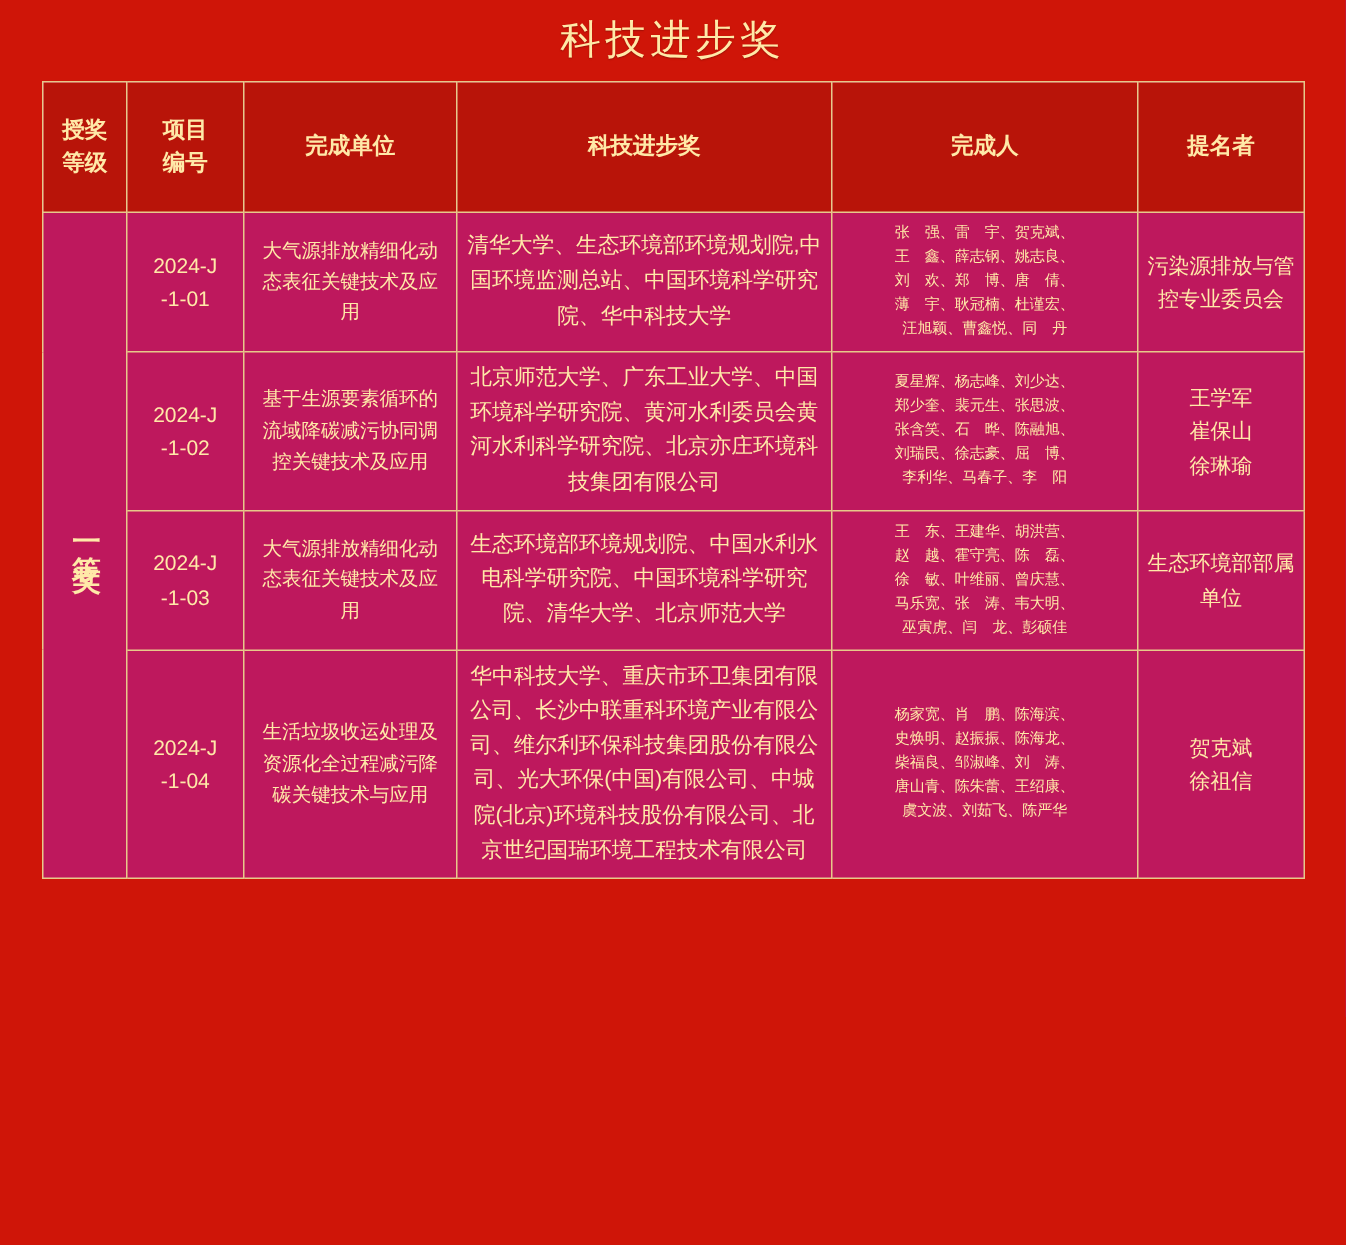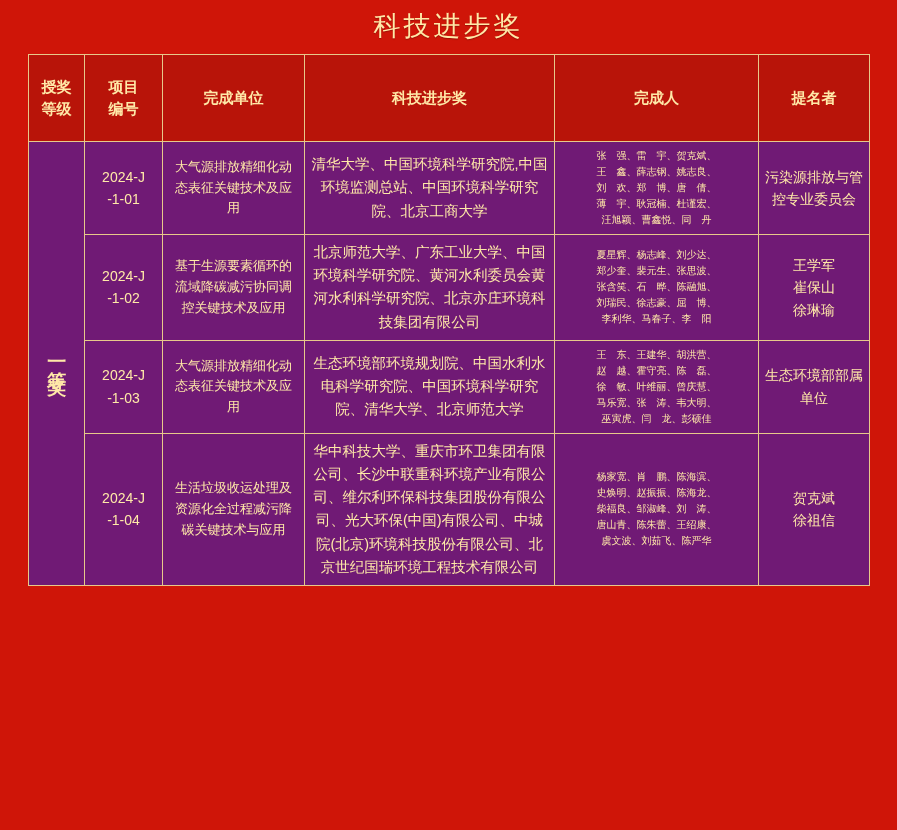--- a/index.html
+++ b/index.html
@@ -29,21 +29,21 @@
     padding-bottom: 10px;
     text-shadow: 0 1px 1px rgba(0,0,0,0.25);
   }
   .table-wrap {
     margin: 0 28px;
   }
   table.award {
     border-collapse: collapse;
     width: 841px;
     table-layout: fixed;
-    background: #701a75;
+    background: #be185d;
   }
   table.award th, table.award td {
     border: 1px solid #e7c98a;
     color: #ffe9a8;
     vertical-align: middle;
     text-align: center;
     padding: 6px 6px;
     line-height: 1.6;
   }
   table.award thead th {
@@ -127,21 +127,21 @@
         </tr>
       </thead>
       <tbody>
         <tr>
           <td class="grade" rowspan="4">
             <span class="vert">一等奖</span>
           </td>
           <td class="code" style="white-space:pre-line">2024-J
 -1-01</td>
           <td class="pname">大气源排放精细化动态表征关键技术及应用</td>
-          <td class="units">清华大学、中国环境科学研究院,中国环境监测总站、中国环境科学研究院、北京工商大学</td>
+          <td class="units">清华大学、生态环境部环境规划院,中国环境监测总站、中国环境科学研究院、华中科技大学</td>
           <td class="people">张　强、雷　宇、贺克斌、
 王　鑫、薛志钢、姚志良、
 刘　欢、郑　博、唐　倩、
 薄　宇、耿冠楠、杜谨宏、
 汪旭颖、曹鑫悦、同　丹</td>
           <td class="nominator" style="white-space:pre-line">污染源排放与管控专业委员会</td>
         </tr>
         <tr>
           <td class="code" style="white-space:pre-line">2024-J
 -1-02</td>

